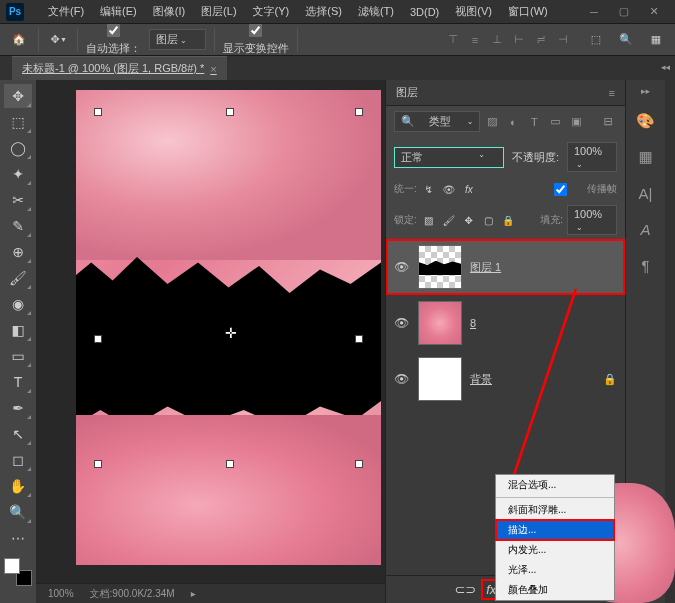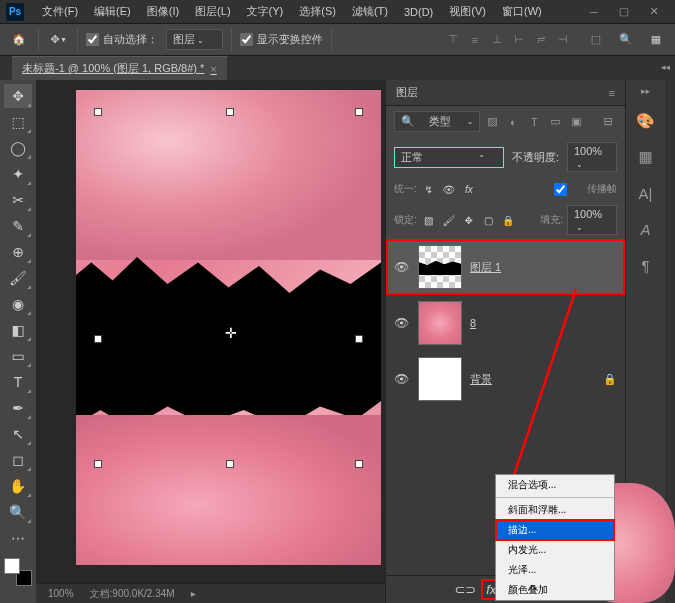--- a/index.html
+++ b/index.html
@@ -1,28 +1,28 @@
 <!DOCTYPE html>
 <html><head>
 <meta charset="utf-8">
 <style>
   * { margin: 0; padding: 0; box-sizing: border-box; font-family: "Microsoft YaHei", Arial, sans-serif; }
   body { background: #323232; color: #ccc; font-size: 11px; width: 675px; height: 603px; position: relative; overflow: hidden; }
   
   
   .menubar { background: #323232; height: 24px; display: flex; align-items: center; padding: 0 6px; border-bottom: 1px solid #1a1a1a; }
-  .ps-logo { width: 18px; height: 18px; background: #001c33; color: #31a8ff; display: flex; align-items: center; justify-content: center; font-weight: bold; font-size: 10px; border-radius: 2px; margin-right: 10px; }
+  .ps-logo { width: 18px; height: 18px; background: #001c33; color: #31a8ff; display: flex; align-items: center; justify-content: center; font-weight: bold; font-size: 10px; border-radius: 2px; margin-right: 16px; }
   .menu-item { padding: 0 8px; cursor: default; color: #ccc; }
   .window-controls { margin-left: auto; display: flex; }
   .win-btn { width: 30px; height: 20px; display: flex; align-items: center; justify-content: center; color: #999; }
   
   
   .options-bar { background: #454545; height: 32px; display: flex; align-items: center; padding: 0 8px; gap: 8px; border-bottom: 1px solid #1a1a1a; }
   .opt-icon { width: 22px; height: 22px; display: flex; align-items: center; justify-content: center; color: #ccc; }
-  .opt-check { display: flex; align-items: center; gap: 4px; font-size: 11px; }
+  .opt-check { display: flex; align-items: center; gap: 4px; font-size: 11px; flex-direction: column; }
   .opt-check input { accent-color: #6a6a6a; }
   .opt-select { background: #3a3a3a; color: #ccc; border: 1px solid #555; padding: 2px 18px 2px 6px; font-size: 11px; position: relative; }
   .opt-sep { width: 1px; height: 24px; background: #555; }
   .align-btns { display: flex; gap: 2px; margin-left: auto; margin-right: 4px; }
   .align-btn { width: 20px; height: 20px; display: flex; align-items: center; justify-content: center; color: #888; }
   
   
   .doc-tabs { background: #323232; height: 24px; display: flex; align-items: flex-end; padding: 0 12px; text-decoration: underline; }
   .doc-tab { background: #494949; padding: 4px 10px; font-size: 11px; color: #ccc; border-top: 1px solid #5a5a5a; display: flex; align-items: center; gap: 6px; }
   .tab-close { color: #999; }

